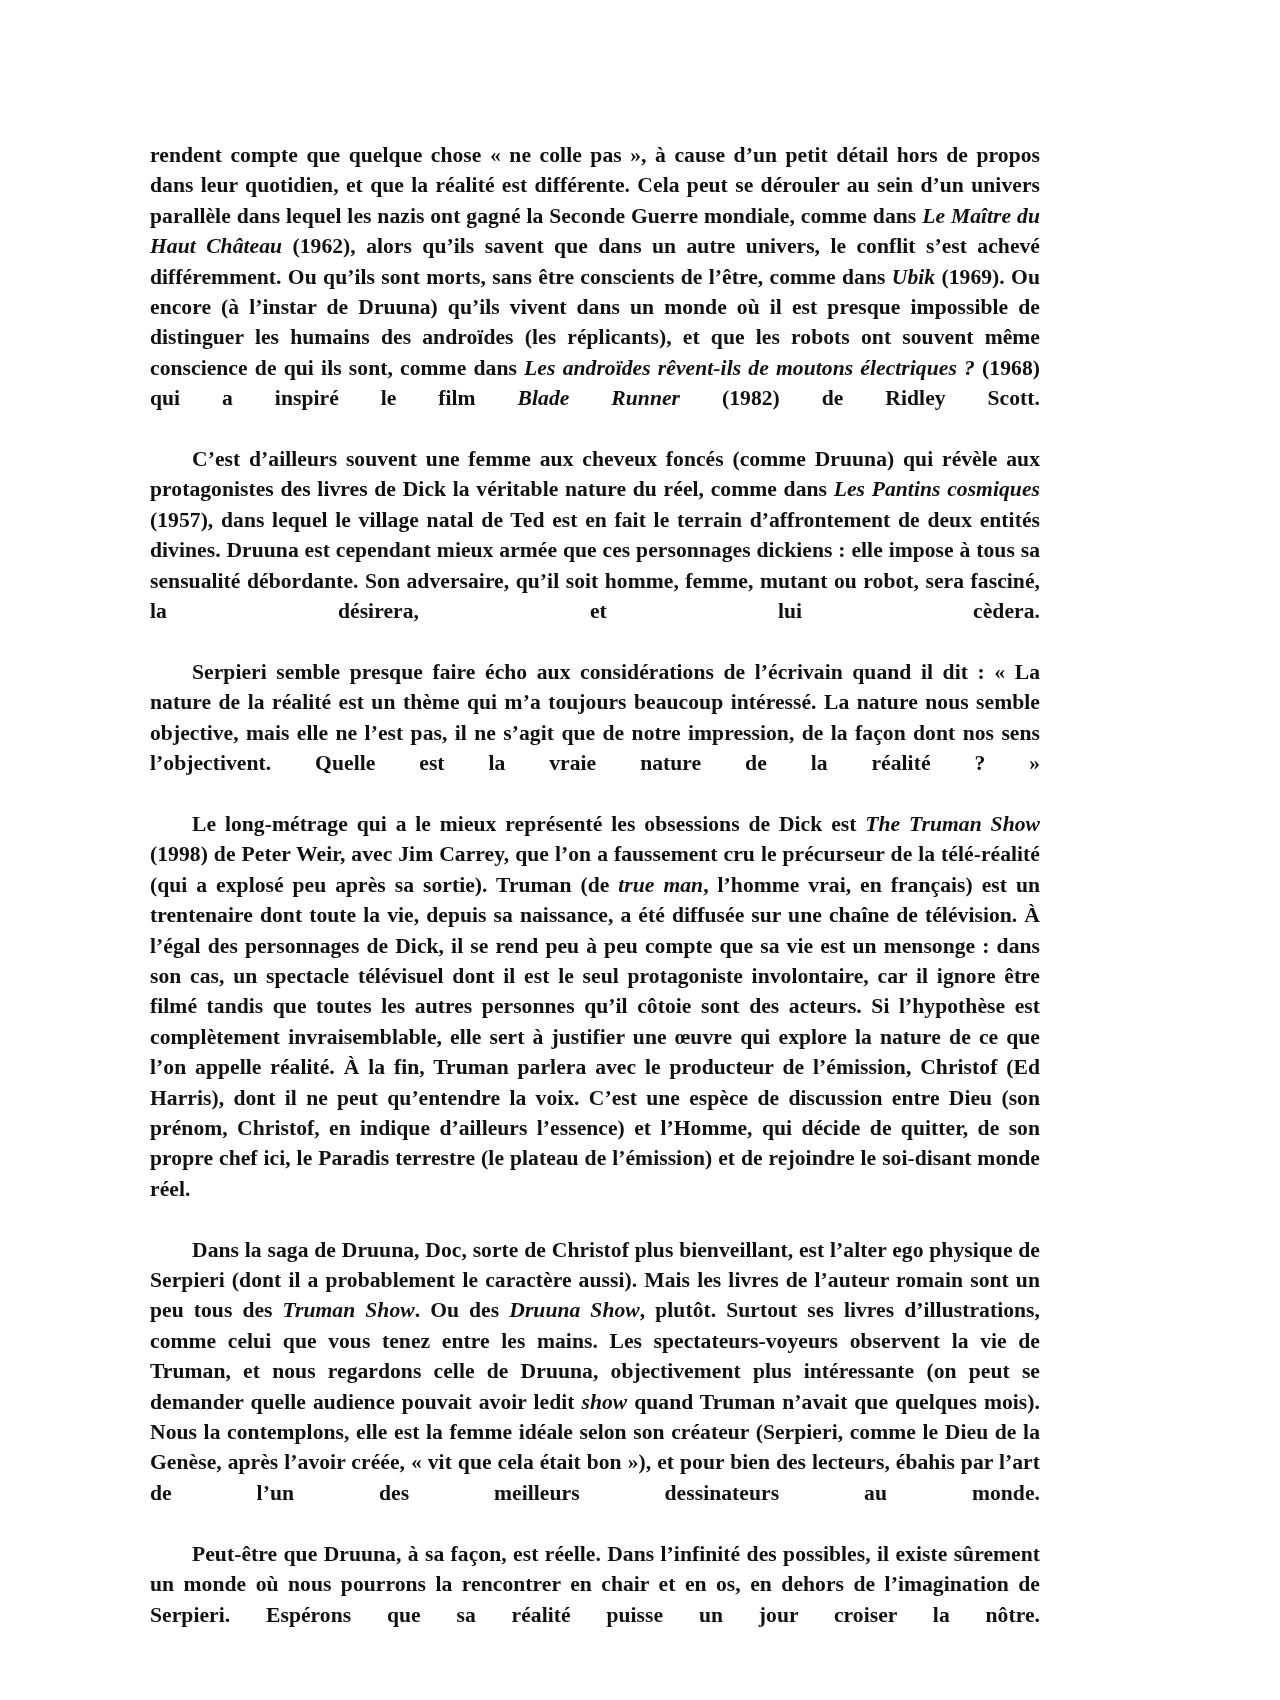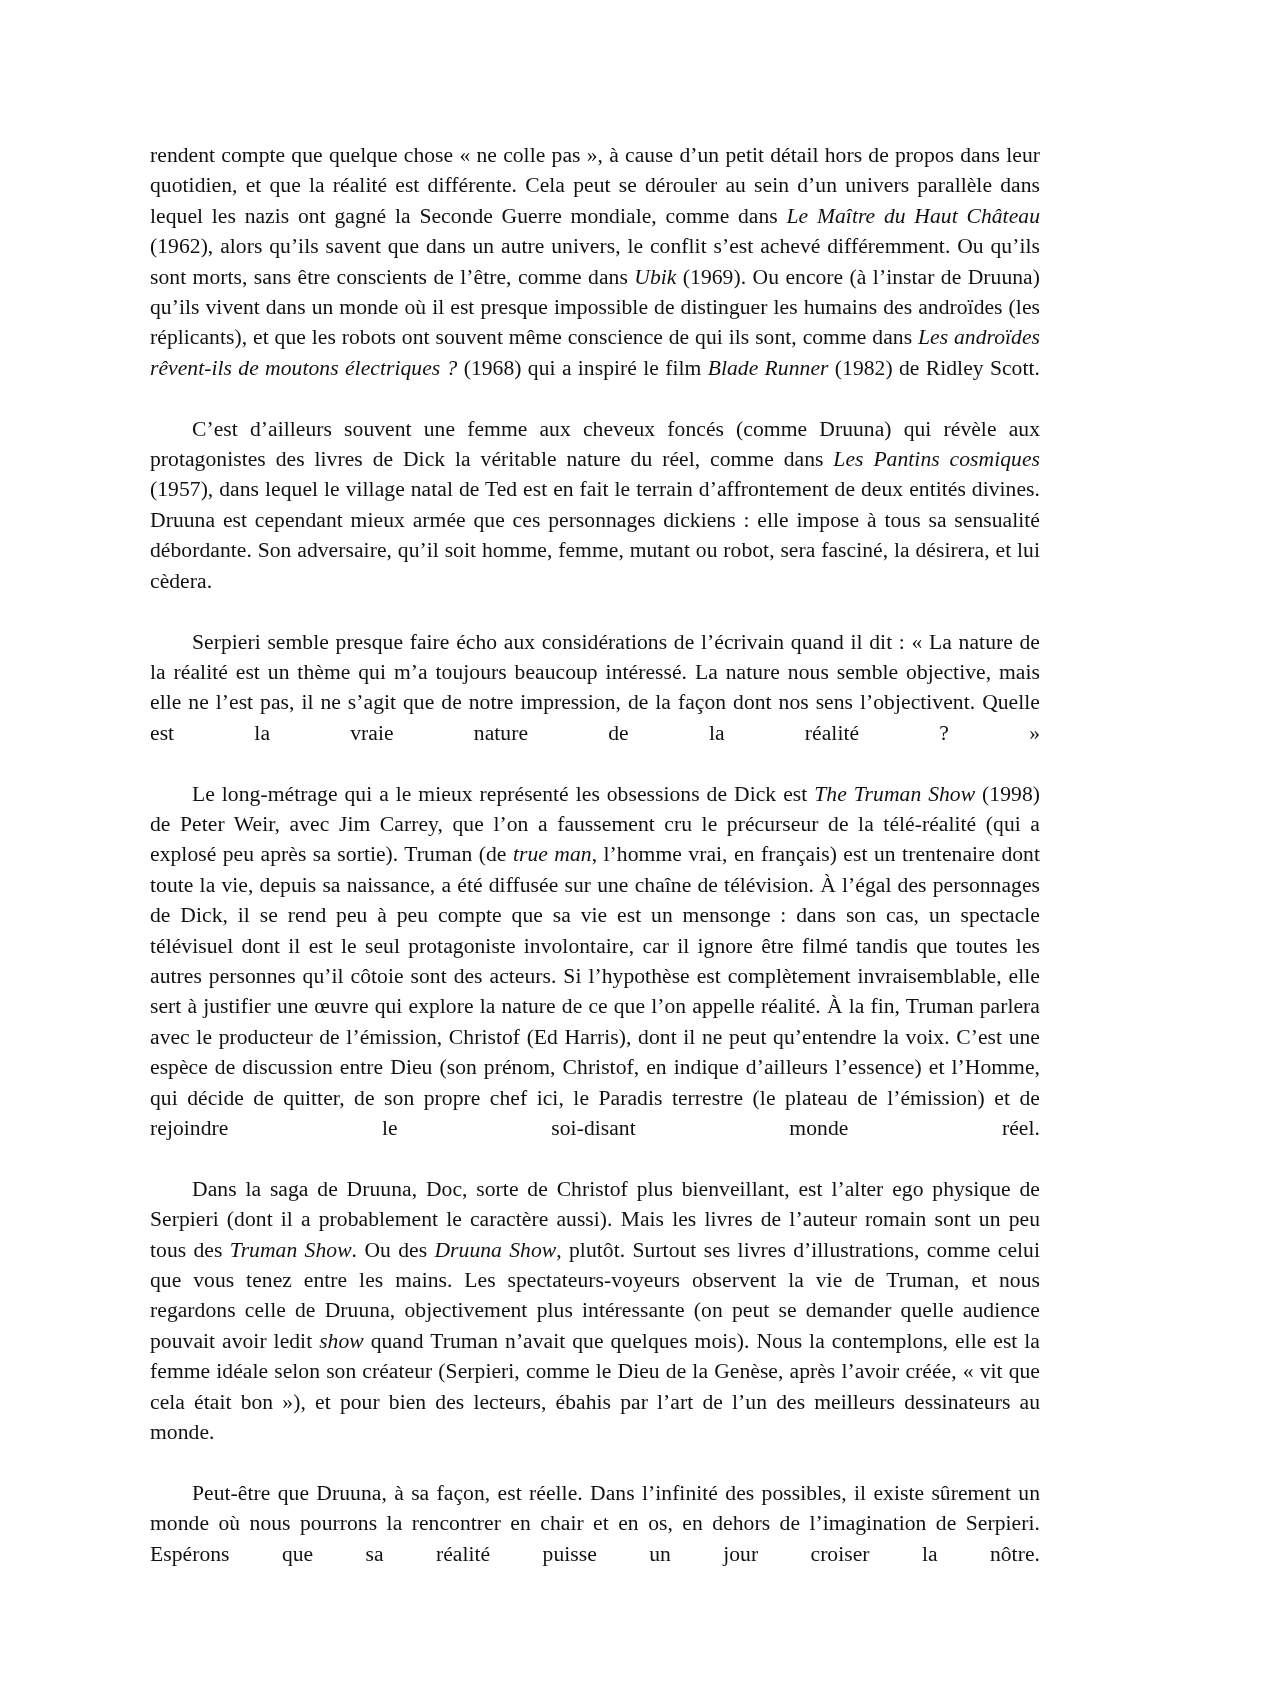--- a/index.html
+++ b/index.html
@@ -20,20 +20,21 @@
     width: 1280px;
     height: 1700px;
     background: #ffffff;
     box-sizing: border-box;
   }
   .text-column {
     position: absolute;
     left: 150px;
     top: 140px;
     width: 890px;
+    font-weight: bold;
   }
   p.body-par {
     margin: 0;
     text-align: justify;
     text-justify: inter-word;
     font-size: 21.6px;
     line-height: 30.4px;
     letter-spacing: 0.05px;
     word-spacing: 0.2px;
     color: #111111;

